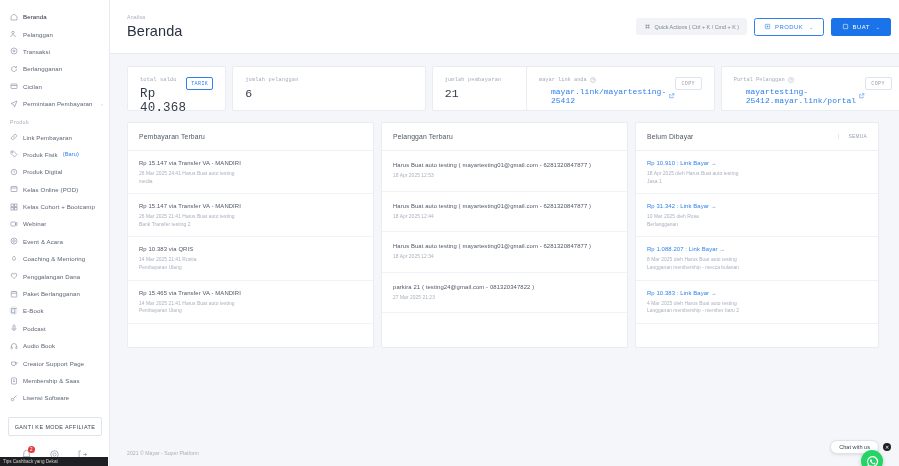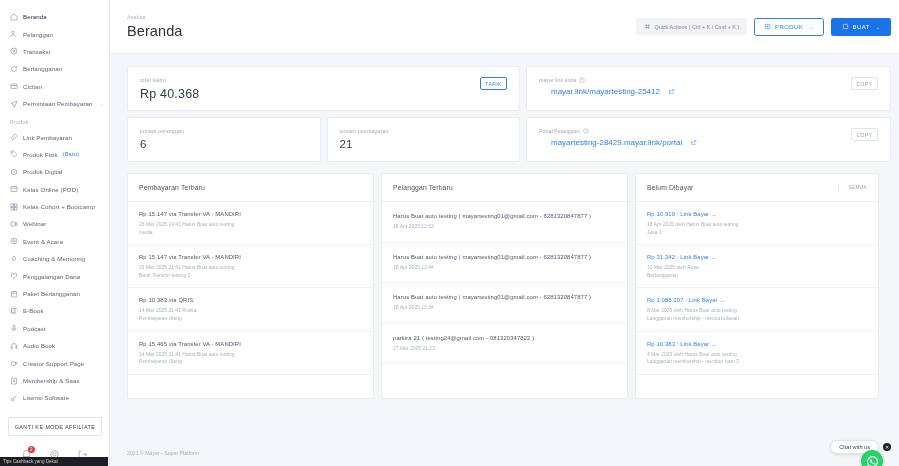--- a/index.html
+++ b/index.html
@@ -92,42 +92,42 @@
   }
   .btn svg { width: 7px; height: 7px; display: block; }
   .btn-outline { border: 1px solid #2f80ed; color: #2f80ed; background: #fff; min-width: 60px; justify-content: center;}
   .btn-primary { background: #1a73e8; color: #fff; min-width: 60px; justify-content: center;}
   .btn .chev { font-size: 5px; opacity: .85; margin-left: 2px;}
 
   .content { flex: 1; padding: 12px 14px 0 17px; overflow: hidden; }
 
   
   .stat-row { display: flex; gap: 6px; }
-  .stat-col { display: flex; flex-direction: column; gap: 6px; }
+  .stat-col { display: flex; flex-direction: row; gap: 6px; font-family: Liberation Mono, monospace; }
   .col-left { width: 393px; }
   .col-right { width: 365px; }
   .card {
     background: #fff; border: 1px solid #e9ecf1; border-radius: 2px;
   }
   .stat-card { height: 45px; padding: 10px 12px; display: flex; align-items: flex-start; justify-content: space-between;}
   .stat-label { font-size: 5.3px; color: #a3aab8; margin-bottom: 4px; letter-spacing: .15px; }
   .stat-value { font-size: 12.5px; color: #323a49; letter-spacing: .2px; }
   .stat-value.sm { font-size: 11.5px; }
   .mini-btn {
     border: 1px solid #2f80ed; color: #2f80ed; background: #fff;
     border-radius: 2px; height: 13px; min-width: 27px;
     font-size: 5px; letter-spacing: .4px;
     display: flex; align-items: center; justify-content: center;
   }
   .mini-btn.grey { border-color: #dfe3ea; color: #9aa1b1; }
   .pair-row { display: flex; gap: 6px; }
   .pair-row .stat-card { width: 193.5px; }
   .link-label { display: flex; align-items: center; gap: 3px; font-size: 5.3px; color: #a3aab8; margin-bottom: 4px;}
   .link-label .q { width: 6px; height: 6px; }
-  .link-val { font-size: 8px; color: #2f80ed; display: flex; align-items: center; gap: 9px; padding-left: 12px; }
+  .link-val { font-size: 8px; color: #2f80ed; display: flex; align-items: center; gap: 3px; padding-left: 12px; }
   .link-val .ext svg { width: 5.5px; height: 5.5px; display:block; }
 
   
   .panels { display: flex; gap: 7px; margin-top: 11px; }
   .panel { background: #fff; border: 1px solid #e9ecf1; border-radius: 2px; height: 226px; overflow: hidden;}
   .panel-head {
     height: 28px; padding: 0 11px; display: flex; align-items: center; justify-content: space-between;
     border-bottom: 1px solid #eef0f4;
   }
   .panel-title { font-size: 6.8px; color: #4d5567; letter-spacing: .15px; }
@@ -490,21 +490,21 @@
           <div class="card stat-card">
             <div>
               <div class="link-label">
                 <span>Portal Pelanggan</span>
                 <span class="q"><svg viewBox="0 0 16 16" fill="none" stroke="#a3aab8" stroke-width="1.4" width="6" height="6">
                       <circle cx="8" cy="8" r="6.5"></circle>
                       <path d="M6.4 6.2a1.7 1.7 0 1 1 1.9 2.2V10"></path>
                     </svg></span>
               </div>
               <div class="link-val">
-                <span>mayartesting-28429.mayar.link/portal</span>
+                <span>mayartesting-25412.mayar.link/portal</span>
                 <span class="ext">
                     <svg viewBox="0 0 16 16" fill="none" stroke="#2f80ed" stroke-width="1.5">
                       <path d="M9 2h5v5M14 2L7 9M12 10v4H2V4h4"></path>
                     </svg>
                   </span>
               </div>
             </div>
             <div class="mini-btn grey">COPY</div>
           </div>
         </div>

